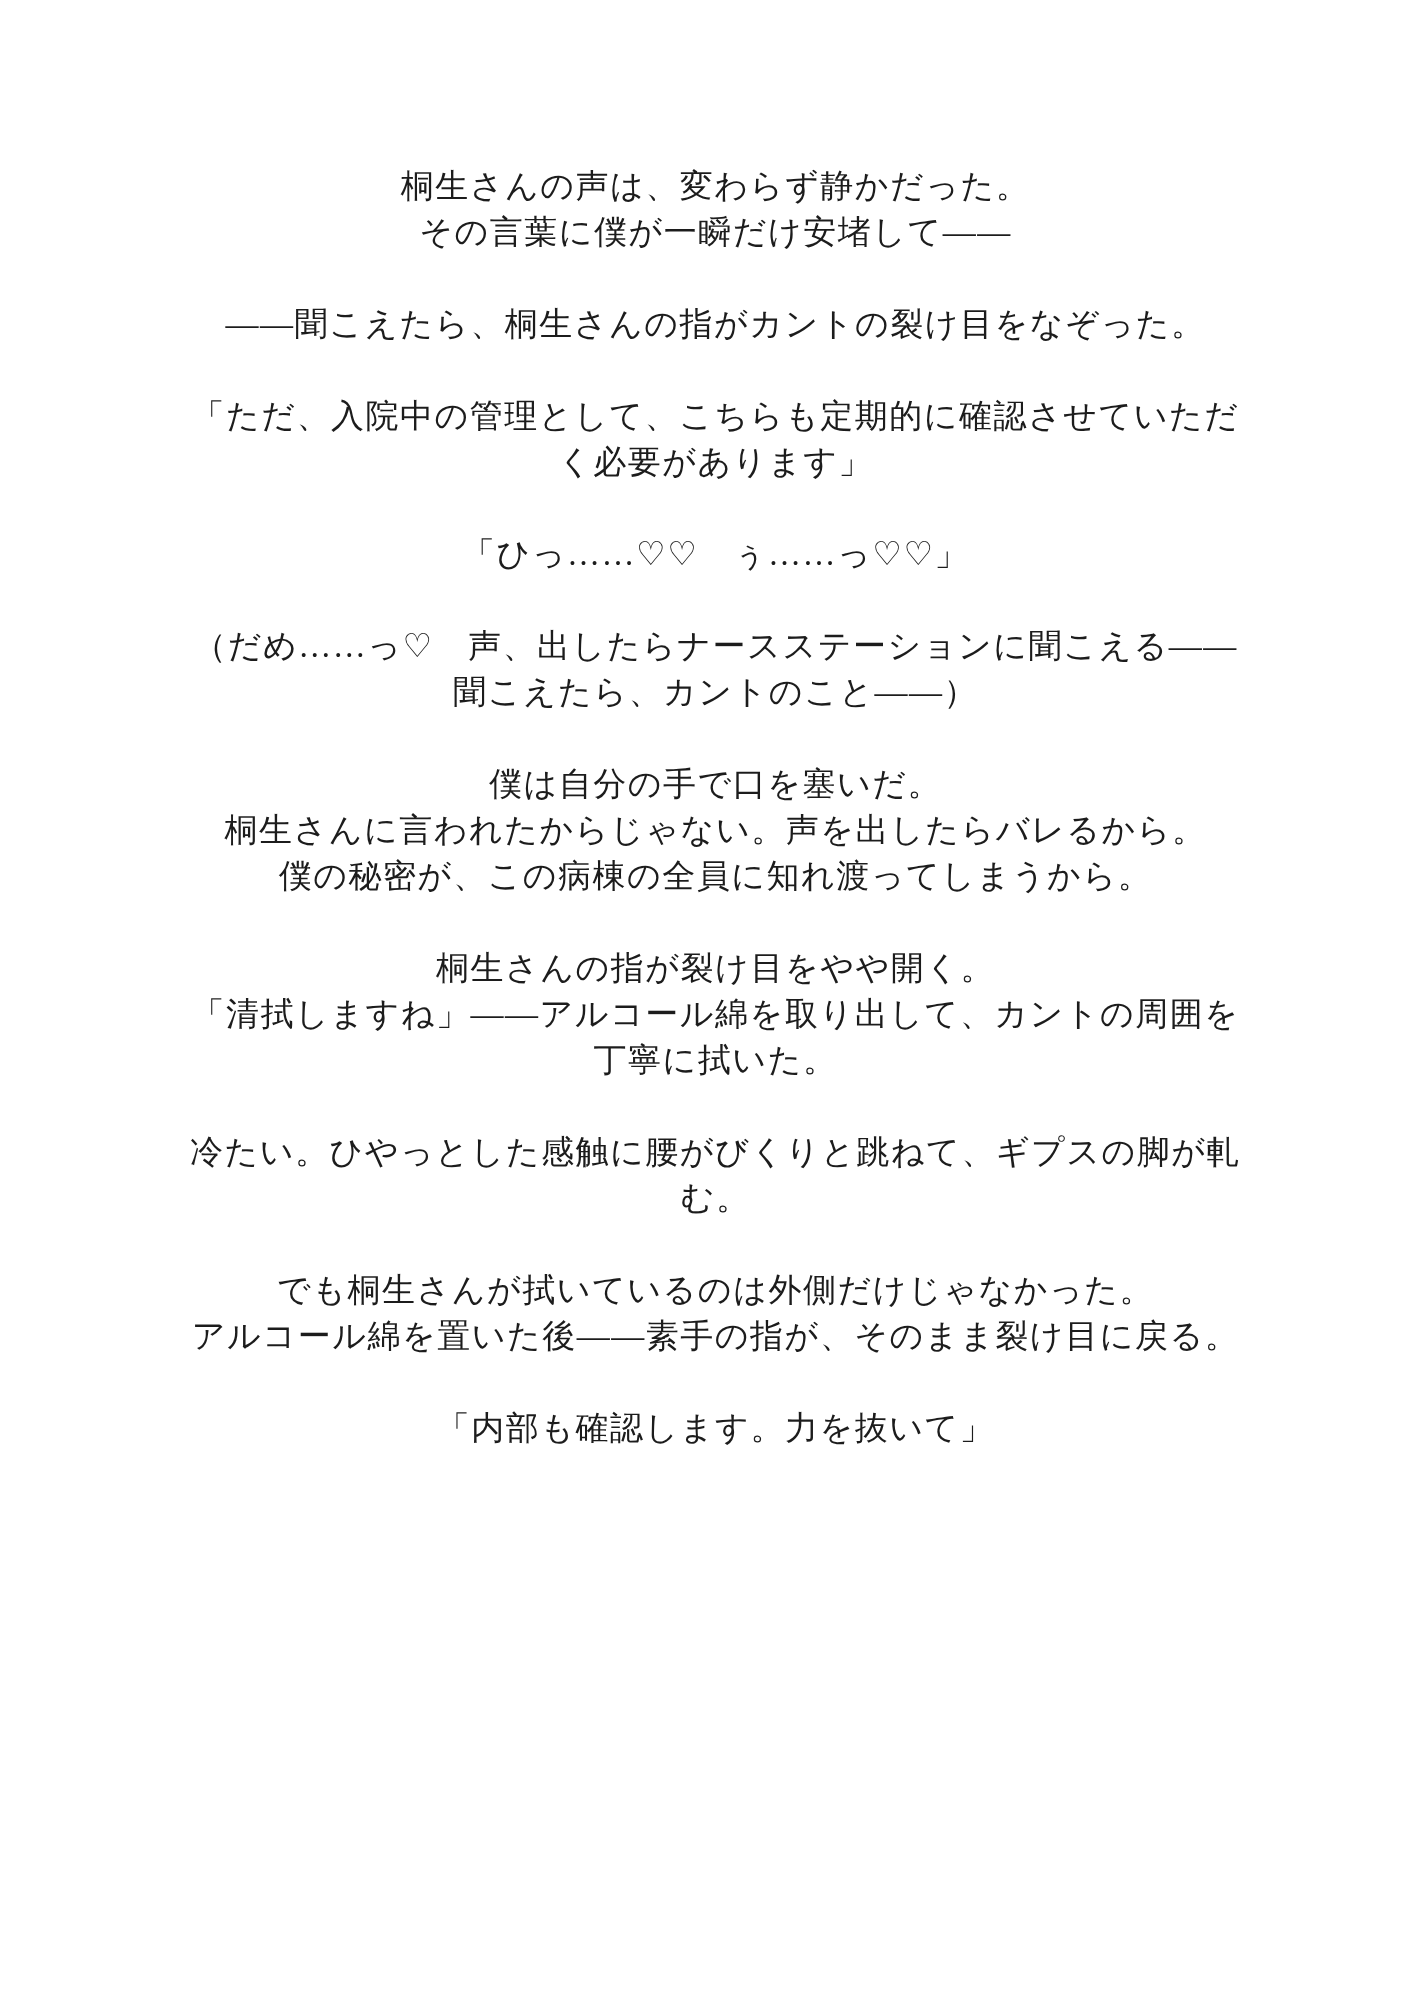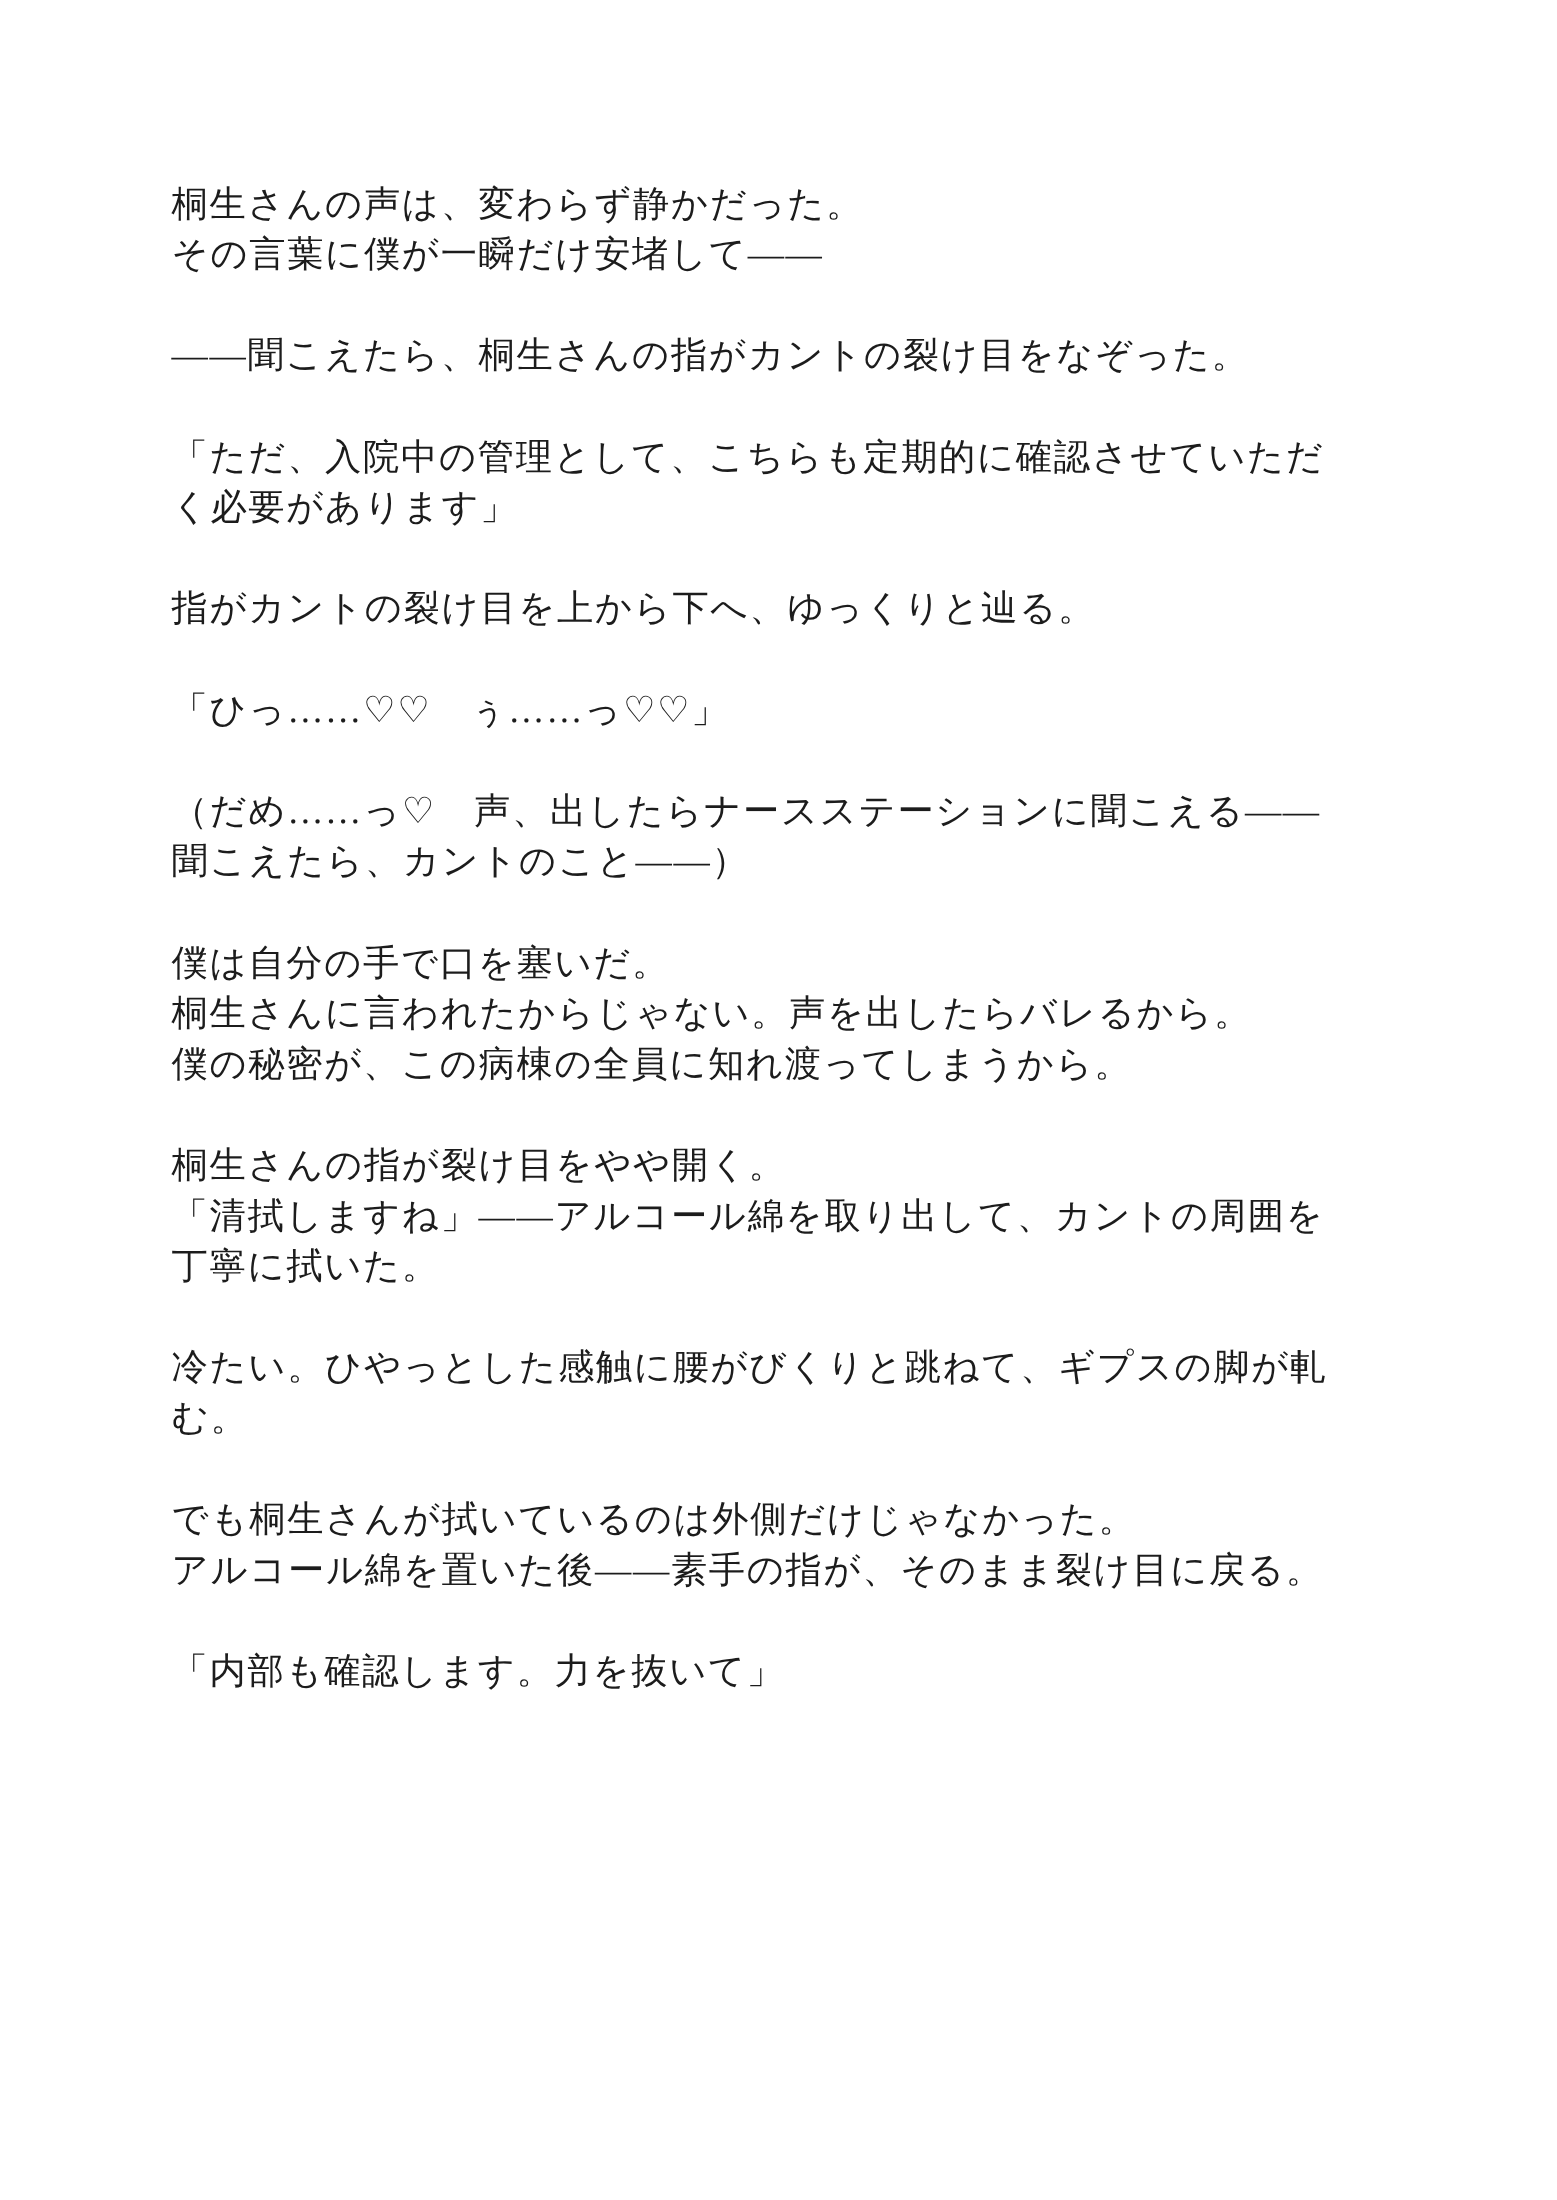--- a/index.html
+++ b/index.html
@@ -15,20 +15,21 @@
   }
   .page {
     box-sizing: border-box;
     width: 1415px;
     height: 2000px;
     padding: 163px 140px 0 156px;
     background: #ffffff;
   }
   .doc-body {
     color: #1c1c1c;
+    text-align: center;
   }
   .paragraph {
     margin: 0 0 46px 0;
   }
   .paragraph:last-child {
     margin-bottom: 16px;
   }
   .line {
     font-size: 33px;
     line-height: 46px;
@@ -49,23 +50,20 @@
         <div class="line">その言葉に僕が一瞬だけ安堵して——</div>
       </div>
       <div class="paragraph">
         <div class="line">——聞こえたら、桐生さんの指がカントの裂け目をなぞった。</div>
       </div>
       <div class="paragraph">
         <div class="line">「ただ、入院中の管理として、こちらも定期的に確認させていただ</div>
         <div class="line">く必要があります」</div>
       </div>
       <div class="paragraph">
-        <div class="line">指がカントの裂け目を上から下へ、ゆっくりと辿る。</div>
-      </div>
-      <div class="paragraph">
         <div class="line">「ひっ……♡♡　ぅ……っ♡♡」</div>
       </div>
       <div class="paragraph">
         <div class="line">（だめ……っ♡　声、出したらナースステーションに聞こえる——</div>
         <div class="line">聞こえたら、カントのこと——）</div>
       </div>
       <div class="paragraph">
         <div class="line">僕は自分の手で口を塞いだ。</div>
         <div class="line">桐生さんに言われたからじゃない。声を出したらバレるから。</div>
         <div class="line">僕の秘密が、この病棟の全員に知れ渡ってしまうから。</div>

